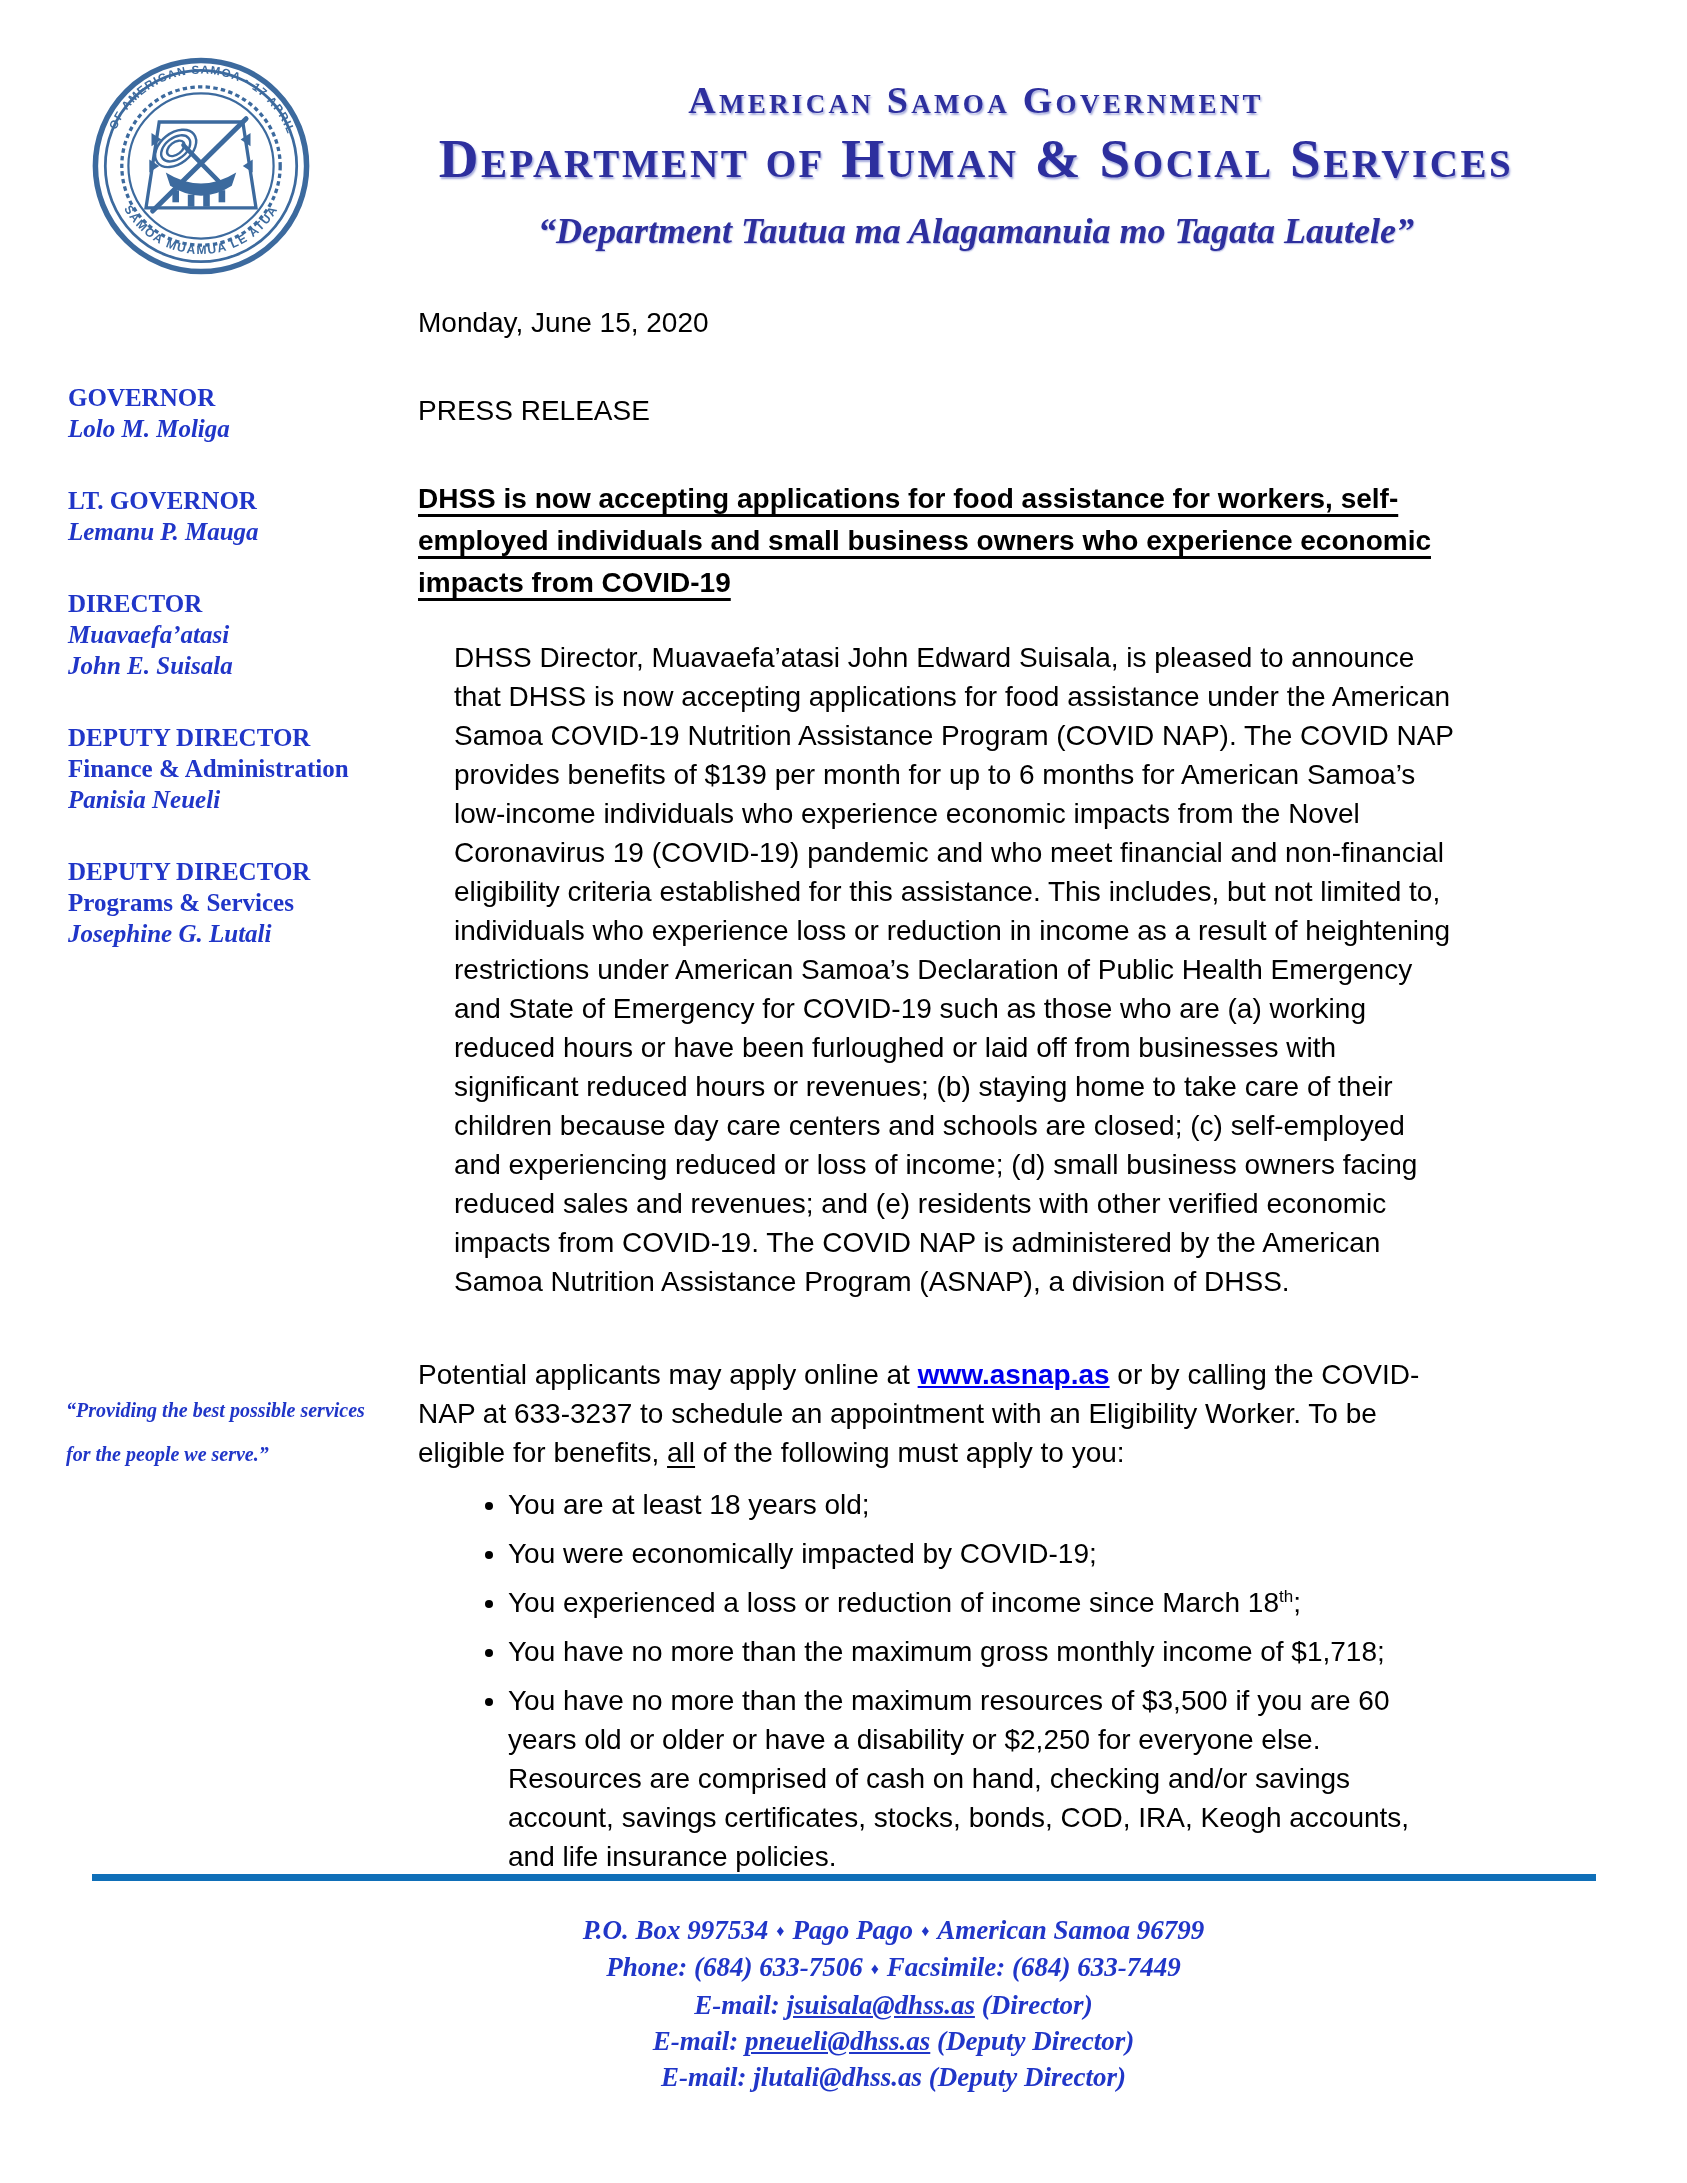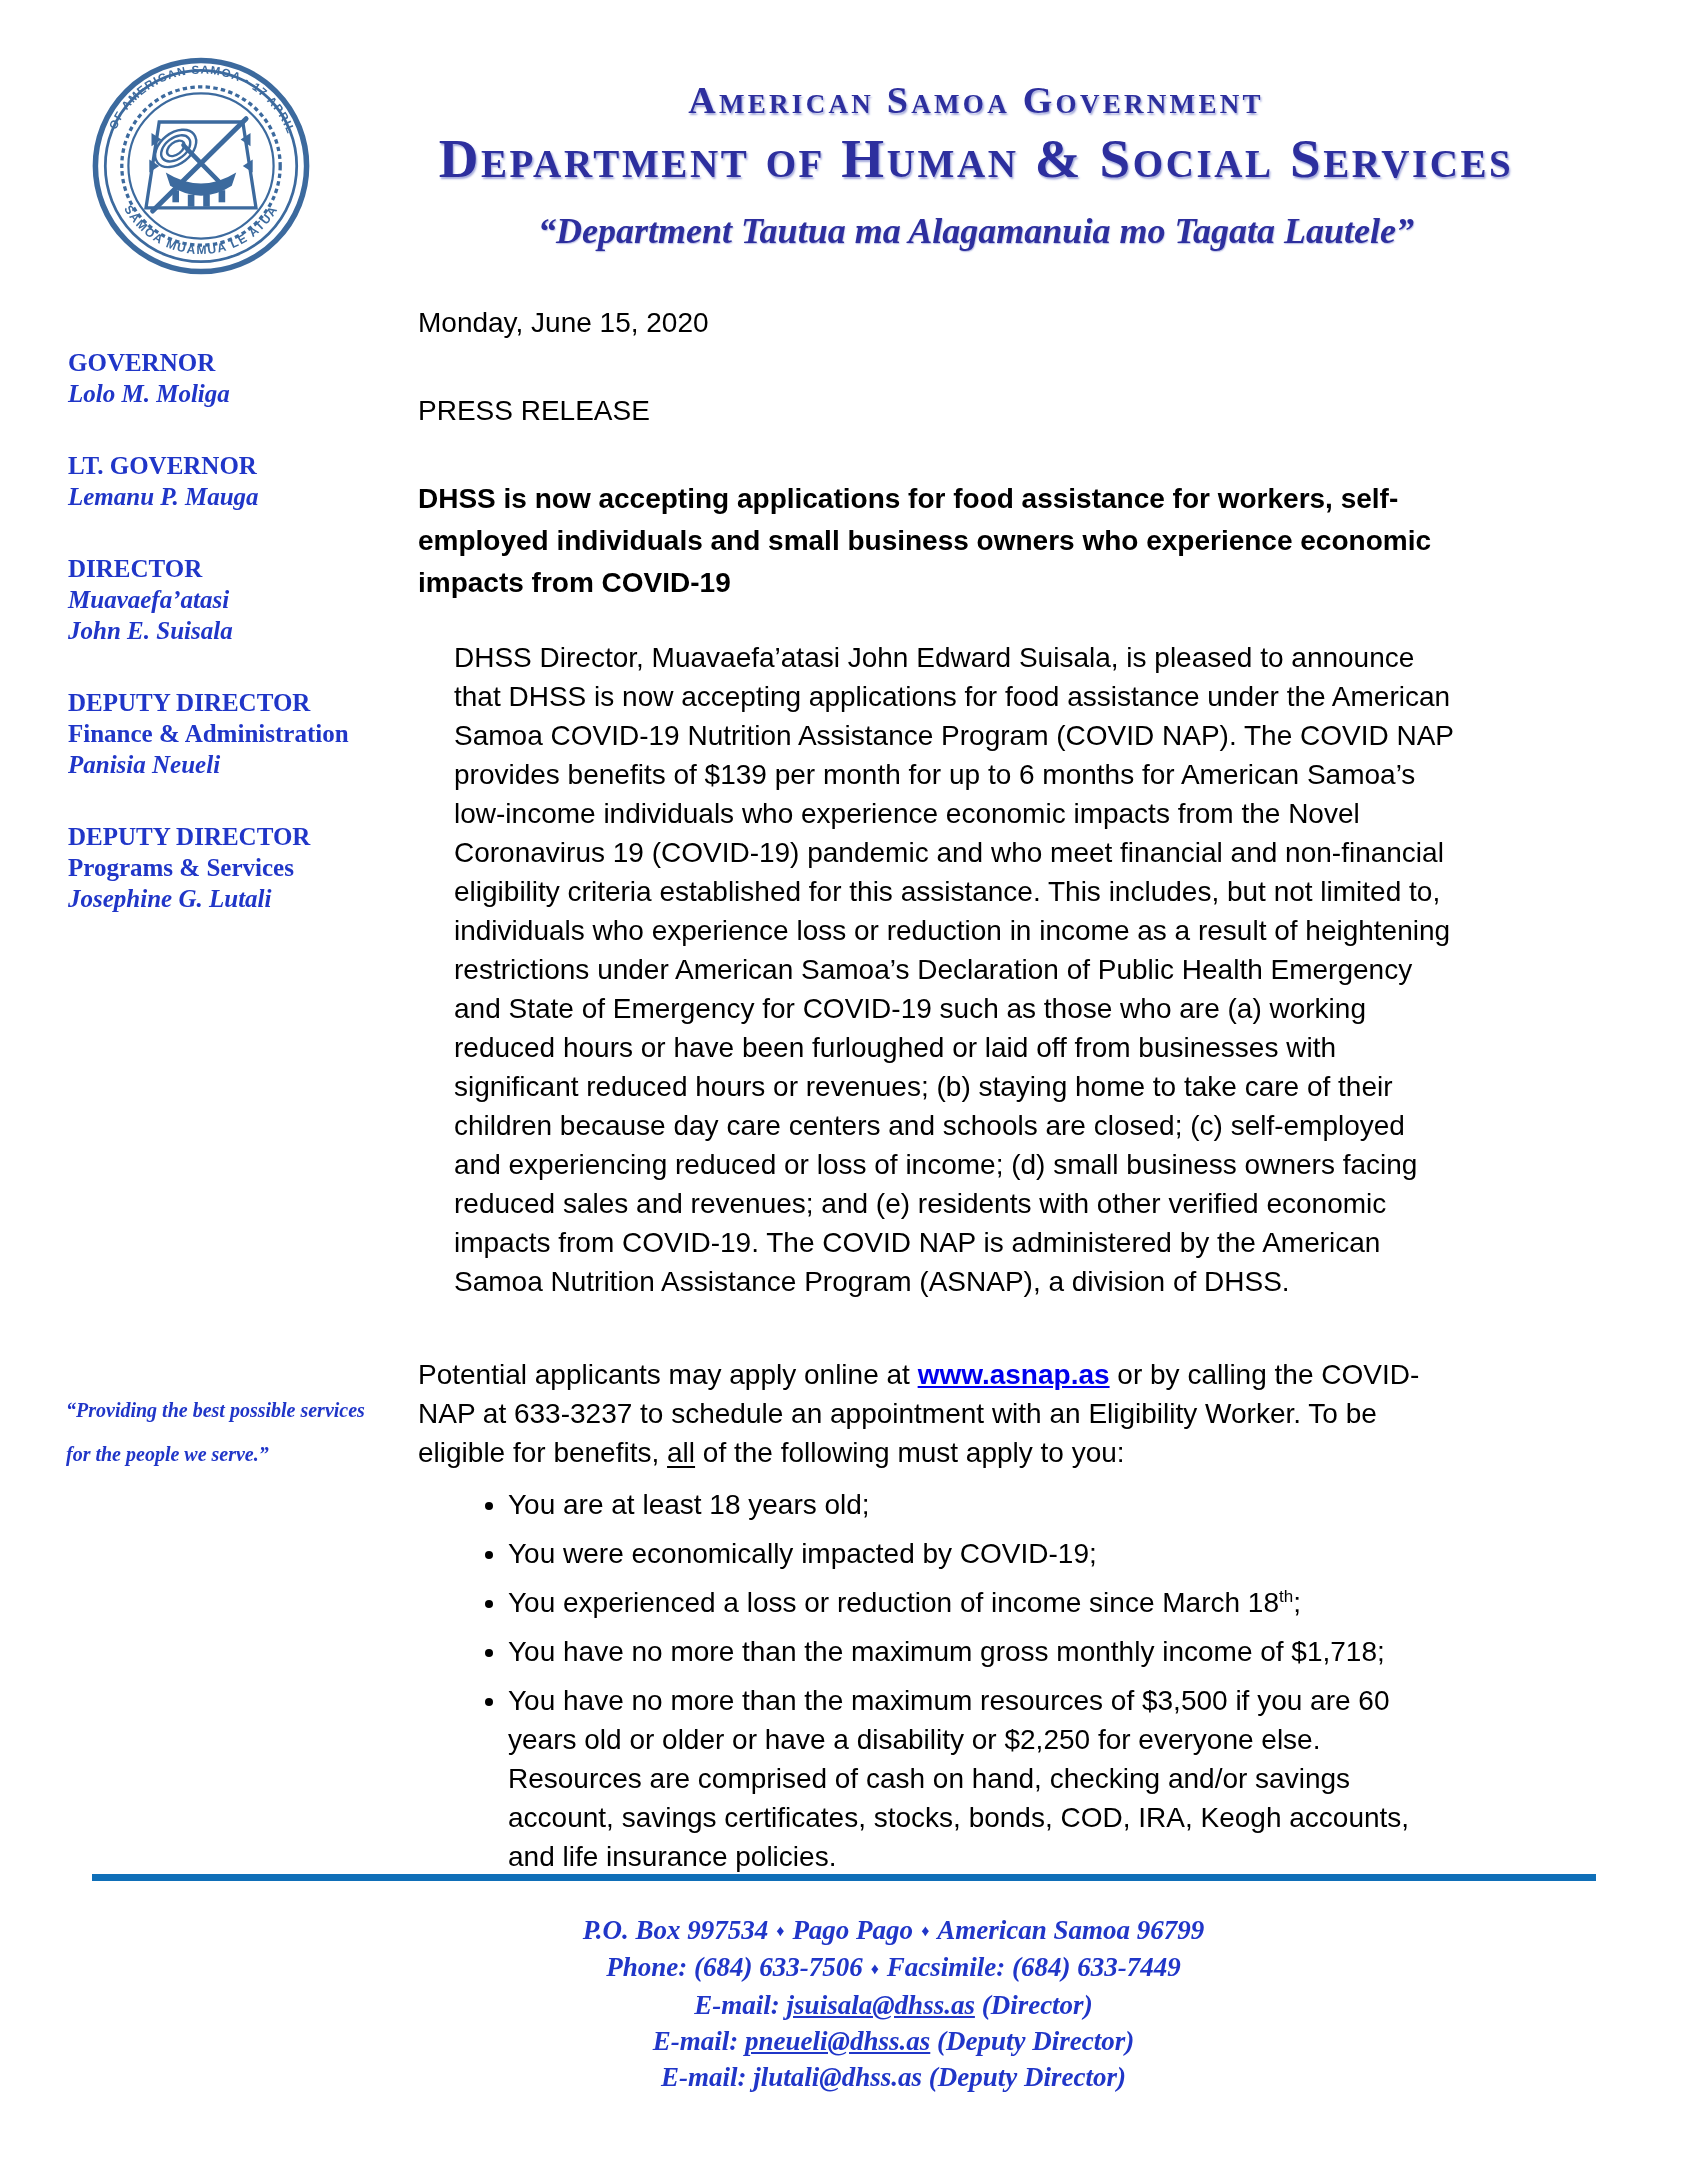--- a/index.html
+++ b/index.html
@@ -19,39 +19,39 @@
   }
   .org1 { font-size:38px; letter-spacing:3.3px; font-variant:small-caps;
           text-shadow:1.3px 2px 2px rgba(90,100,190,.55); }
   .org2 { font-size:55px; letter-spacing:2.6px; font-variant:small-caps; margin-top:5.3px;
           text-shadow:1.3px 2px 2px rgba(90,100,190,.55); }
   .motto { font-size:36px; font-style:italic; margin-top:20px;
            text-shadow:0.7px 1.3px 1.3px rgba(90,100,190,.45); }
 
   
   .sidebar {
-    position:absolute; left:68px; top:347px; width:324px;
+    position:absolute; left:68px; top:382px; width:324px;
     color:#2036C8; font-family:"Liberation Serif", serif; font-weight:bold;
     font-size:25px; line-height:31px;
   }
   .side-group { margin-bottom:41px; }
   .side-name { font-style:italic; }
 
   .quote {
     position:absolute; left:66px; top:1388px; width:324px;
     color:#2036C8; font-family:"Liberation Serif", serif;
     font-weight:bold; font-style:italic; font-size:20px; line-height:44px;
   }
 
   
   .main { position:absolute; left:418px; top:303px; width:1036px;
           font-size:28px; line-height:39px; color:#000; }
   .kicker   { margin-top:49px; }
   .headline { margin-top:48px; font-weight:bold; line-height:42px;
-              text-decoration-thickness:2.6px;
+              text-decoration:underline; text-decoration-thickness:2.6px;
               text-underline-offset:6px; }
   .para1 { margin-top:34px;margin-left:36px; }
   .para2 { margin-top:54px; }
   a.link { color:#0000EE; text-decoration:underline;font-weight:bold; }
   .u { text-decoration:underline; text-decoration-thickness:2px; text-underline-offset:4px; }
   ul.bullets { margin:13.2px 0 0 0; padding-left:90px; list-style:disc outside; }
   ul.bullets li { margin-bottom:10px; }
   sup { font-size:17px; line-height:0; }
 
   

